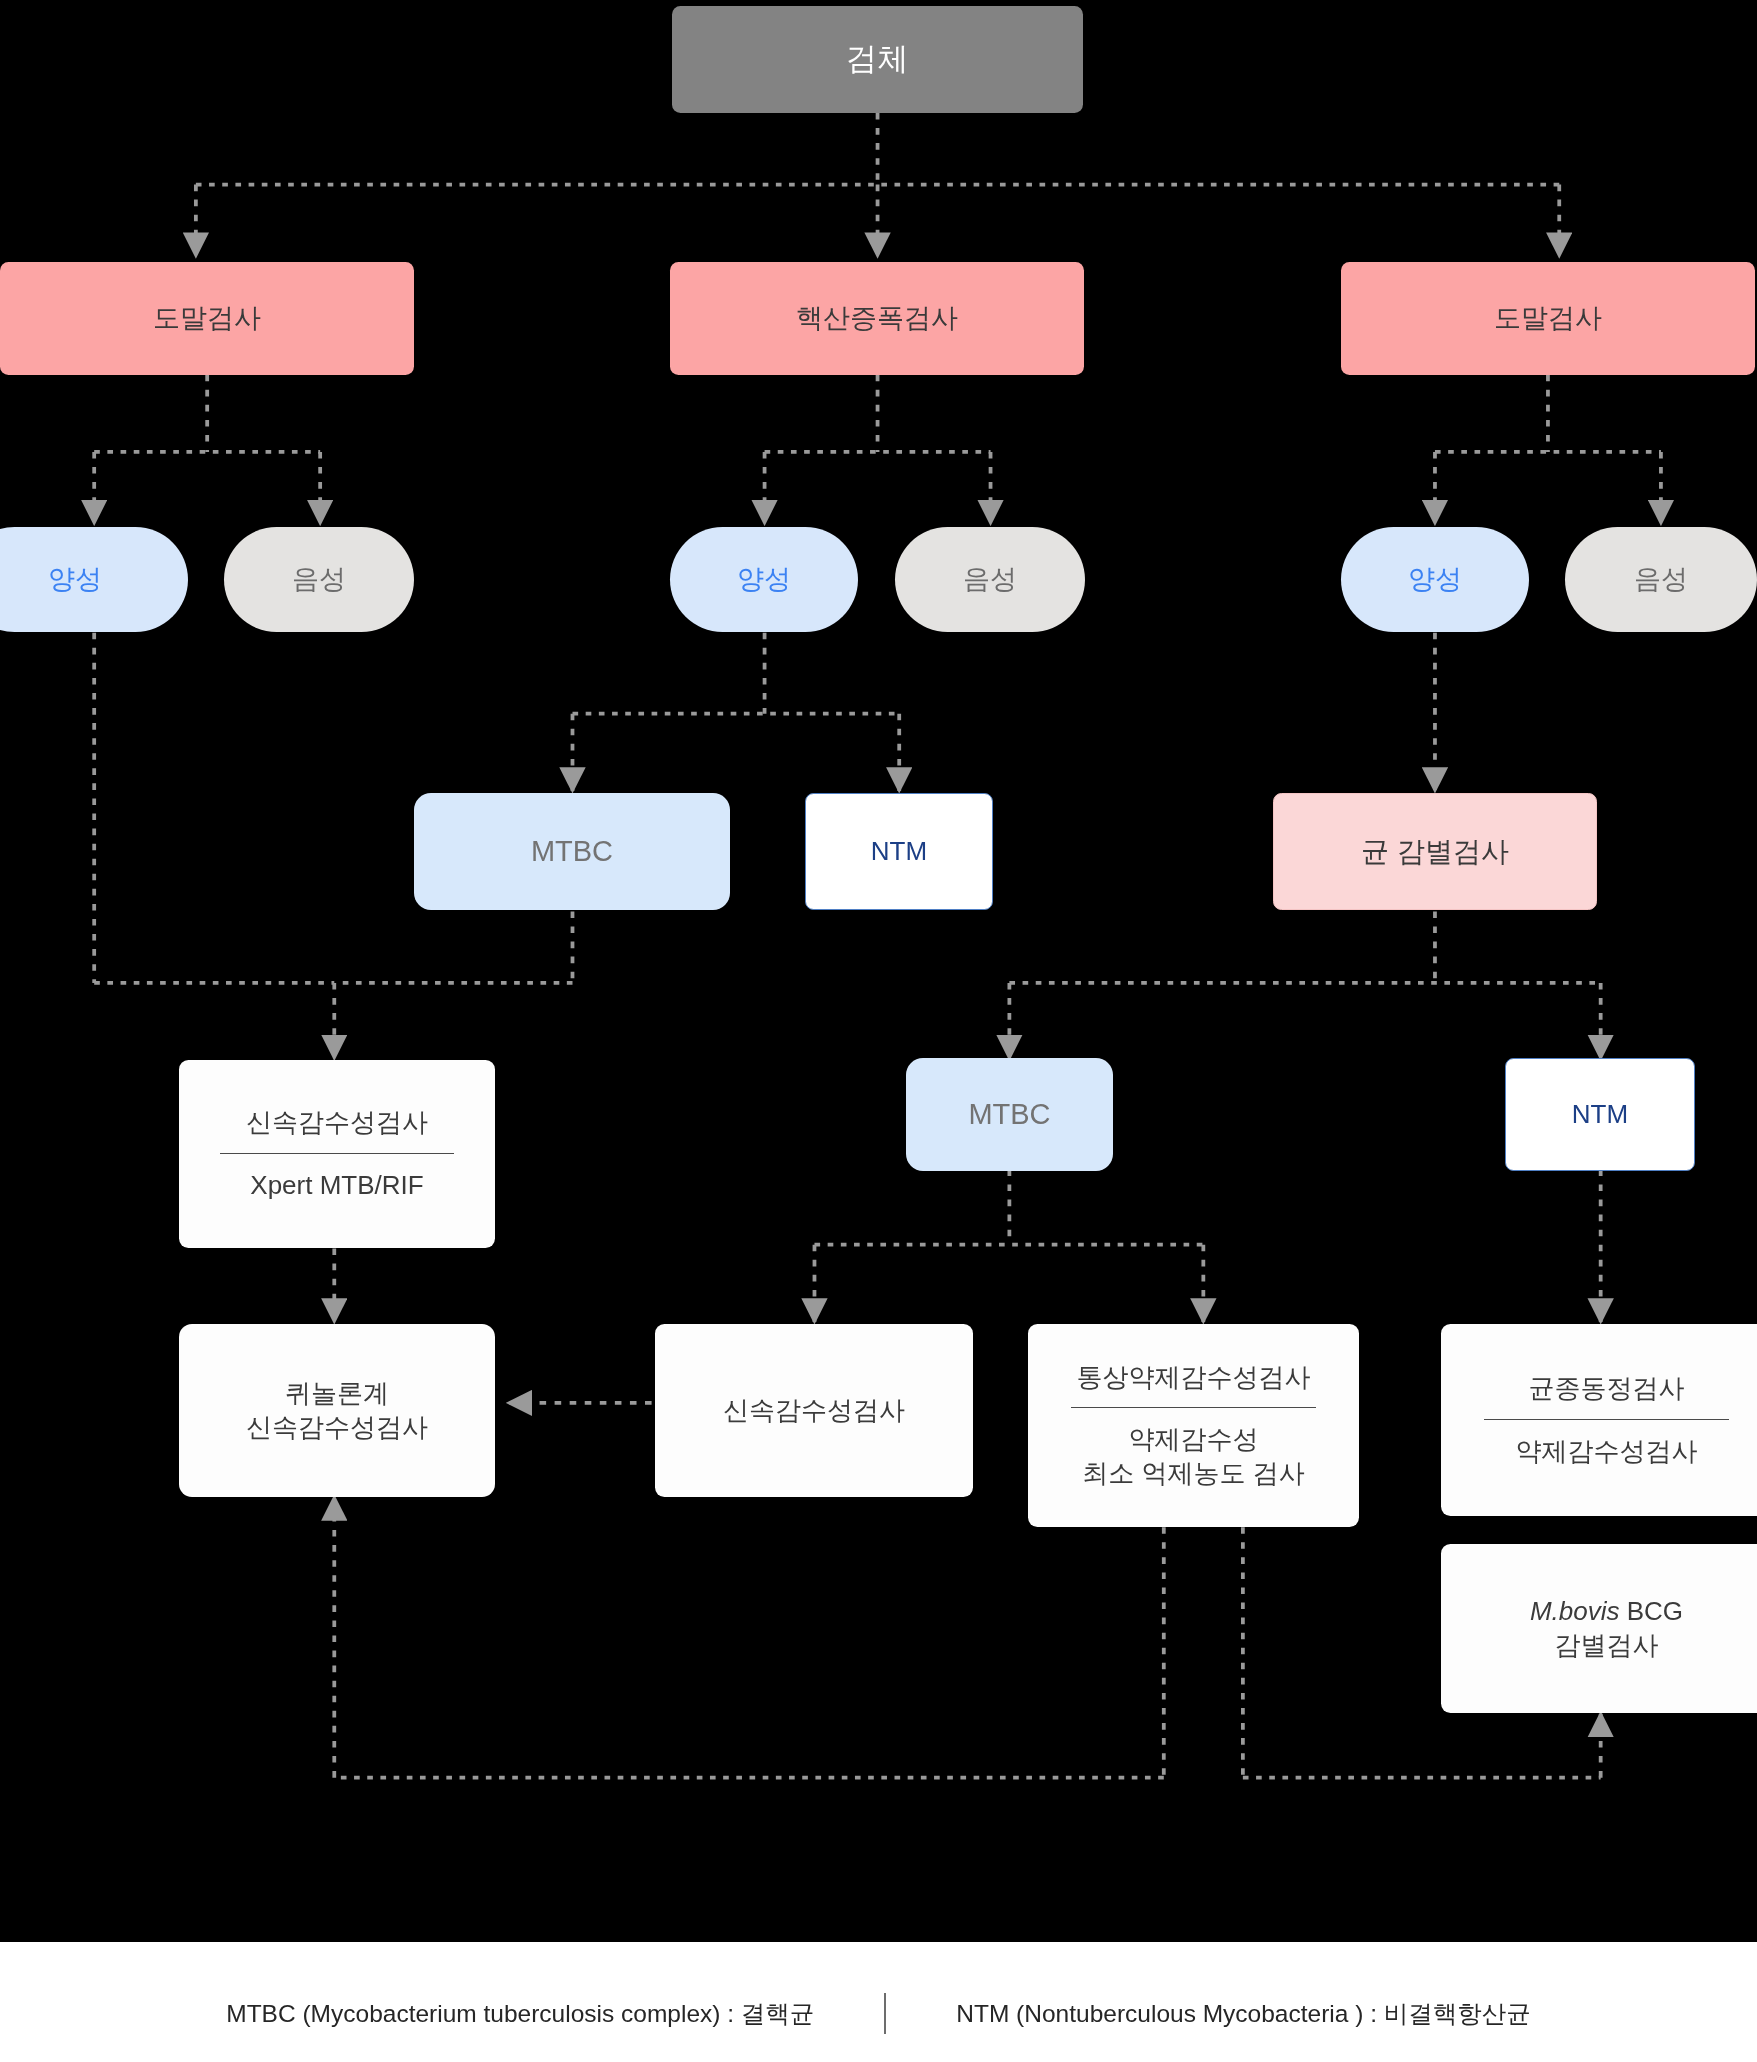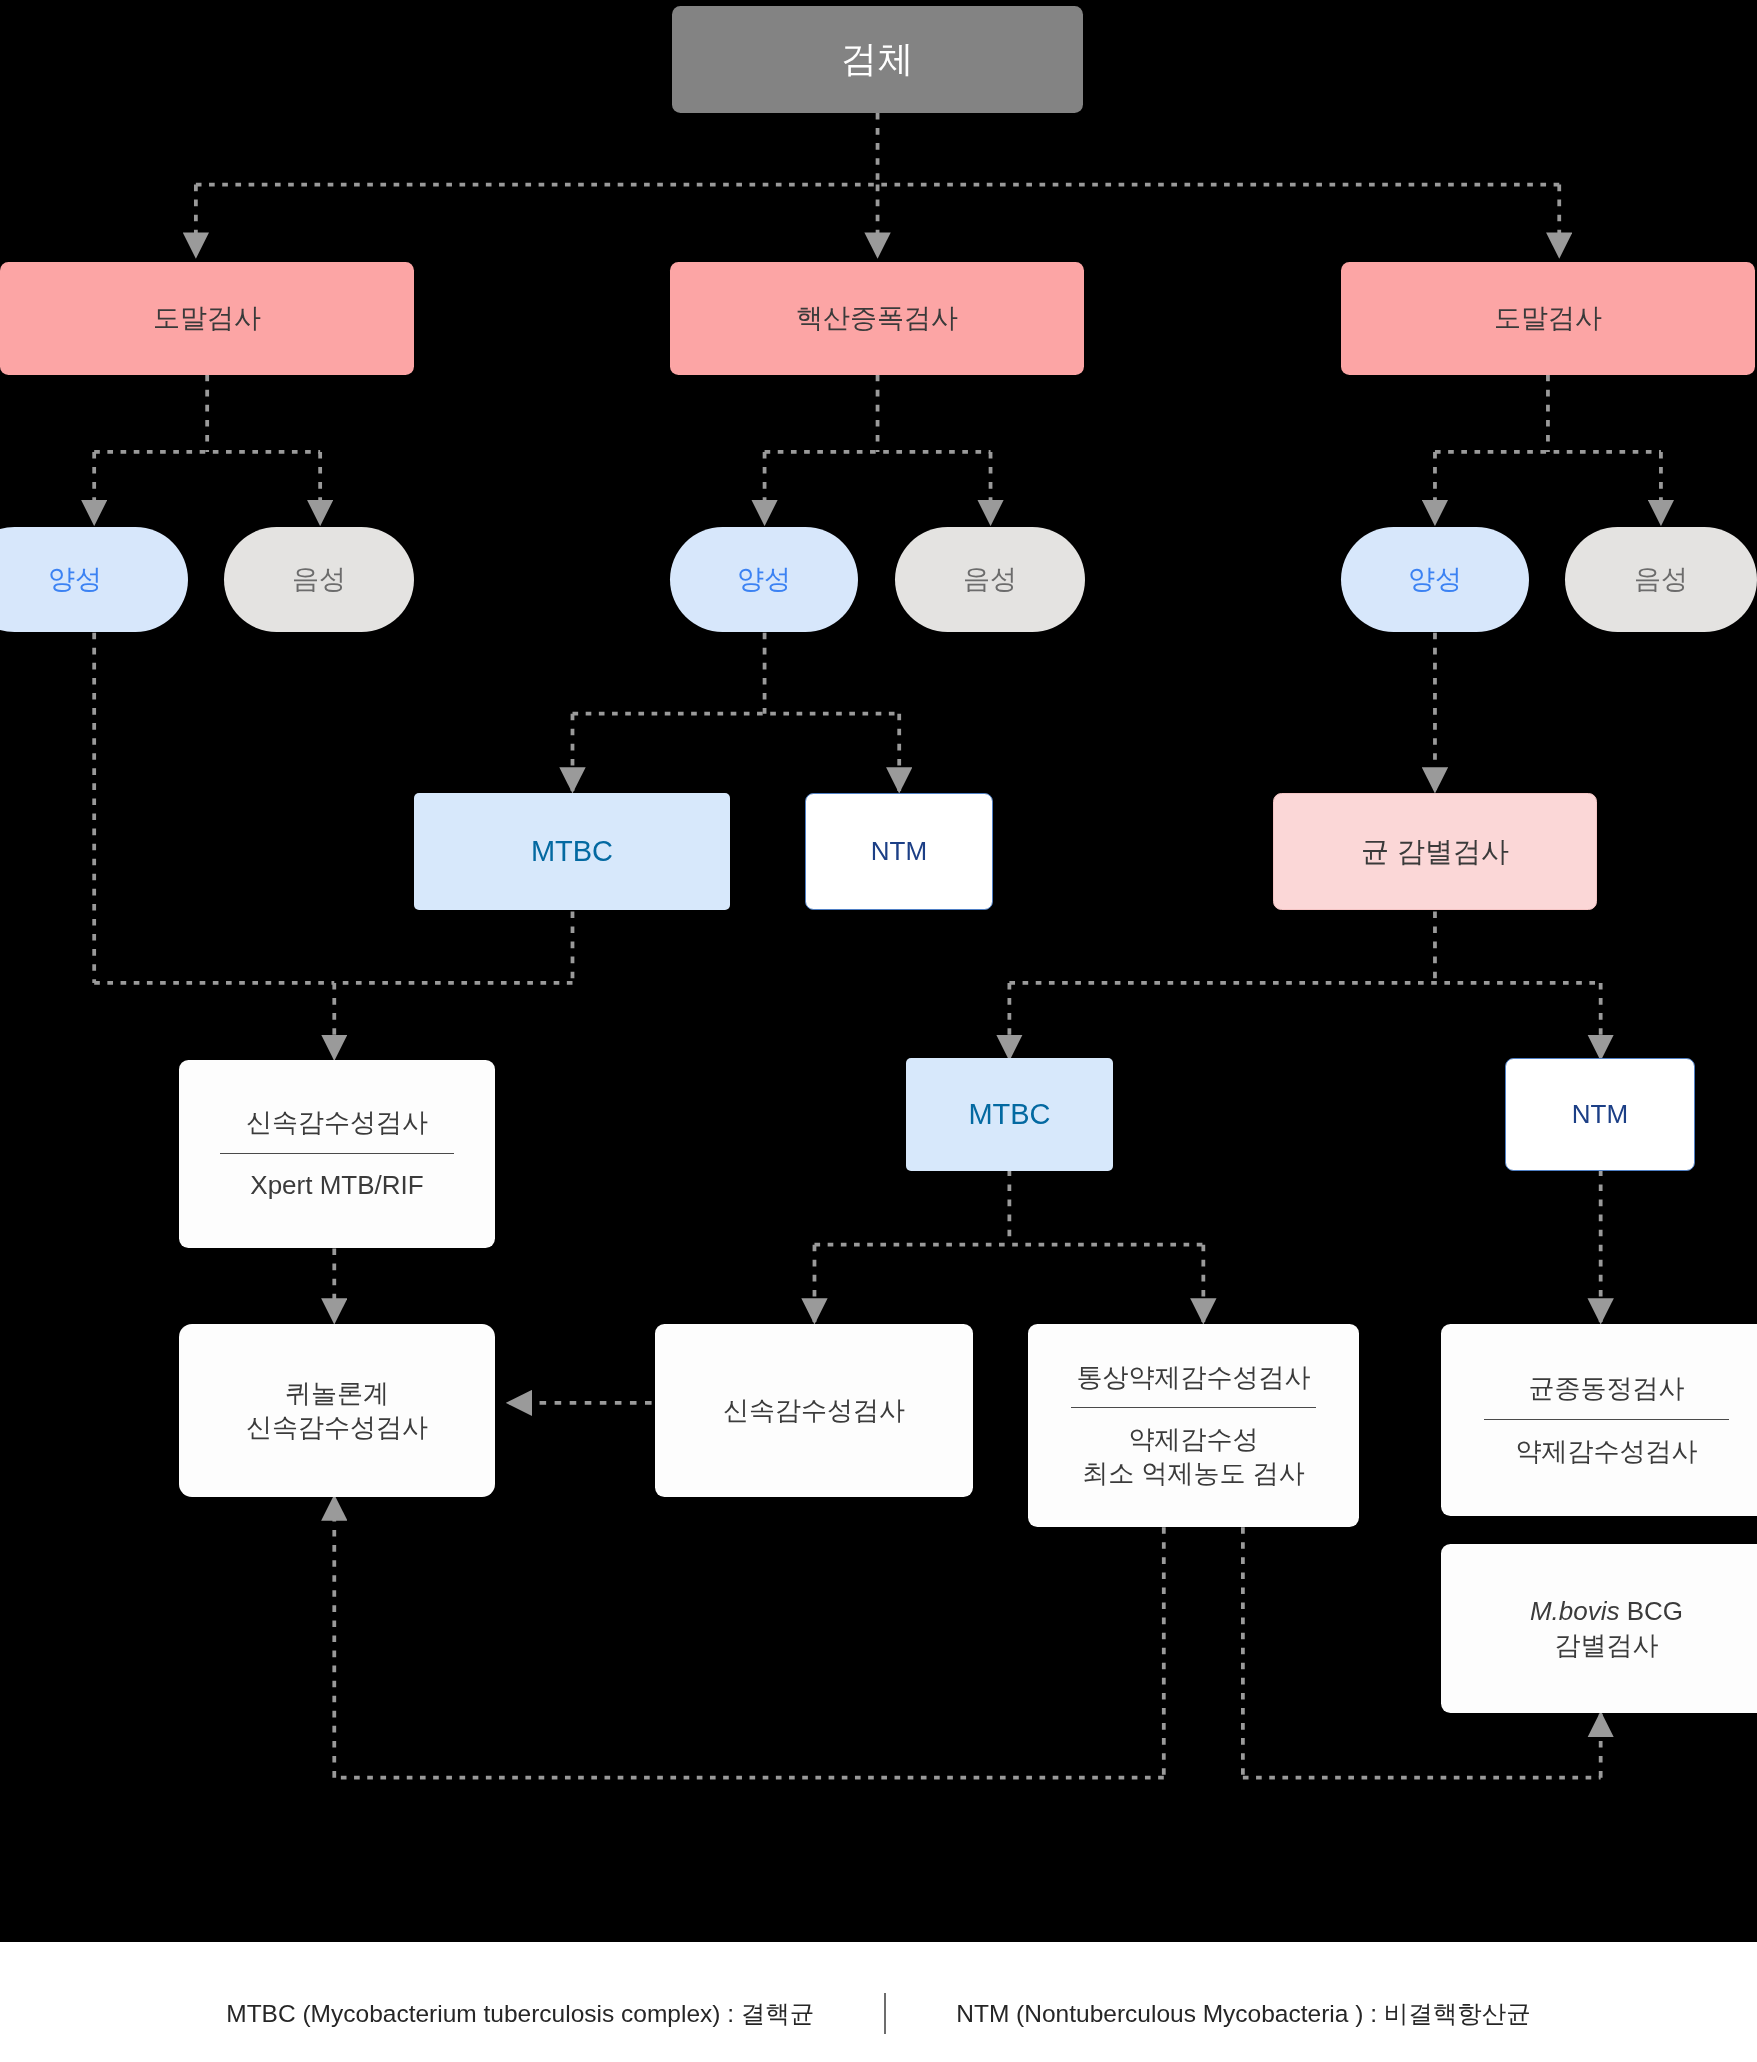--- a/index.html
+++ b/index.html
@@ -12,36 +12,36 @@
 
   .node{
     position:absolute;box-sizing:border-box;
     display:flex;flex-direction:column;align-items:center;justify-content:center;
     text-align:center;line-height:1.28;
   }
 
   
   .n-root{
     background:#838383;color:#ffffff;border-radius:8.5px;
-    font-size:36px;letter-spacing:0.5px;
+    font-size:31px;letter-spacing:0.5px;
   }
   .n-stage{
     background:#fca5a5;color:#3a3a3a;border-radius:8.5px;
     font-size:27px;
   }
   .n-pos{
     background:#d7e7fb;color:#3b82f3;border-radius:56px;
     font-size:27px;
   }
   .n-neg{
     background:#e4e3e1;color:#6c6c6c;border-radius:56px;
     font-size:27px;
   }
   .n-mtbc{
-    background:#d7e8fb;color:#0369a1;border-radius:5px;
+    background:#d7e8fb;color:#737373;border-radius:17px;
     font-size:29px;
   }
   .n-ntm{
     background:#ffffff;color:#1c3f86;border-radius:8.5px;
     border:1.9px solid #4f7fc4;font-size:26px;
   }
   .n-pink{
     background:#fbd7d7;color:#3a3a3a;border-radius:8.5px;
     border:0.9px solid #f4c4c4;font-size:28px;
   }

